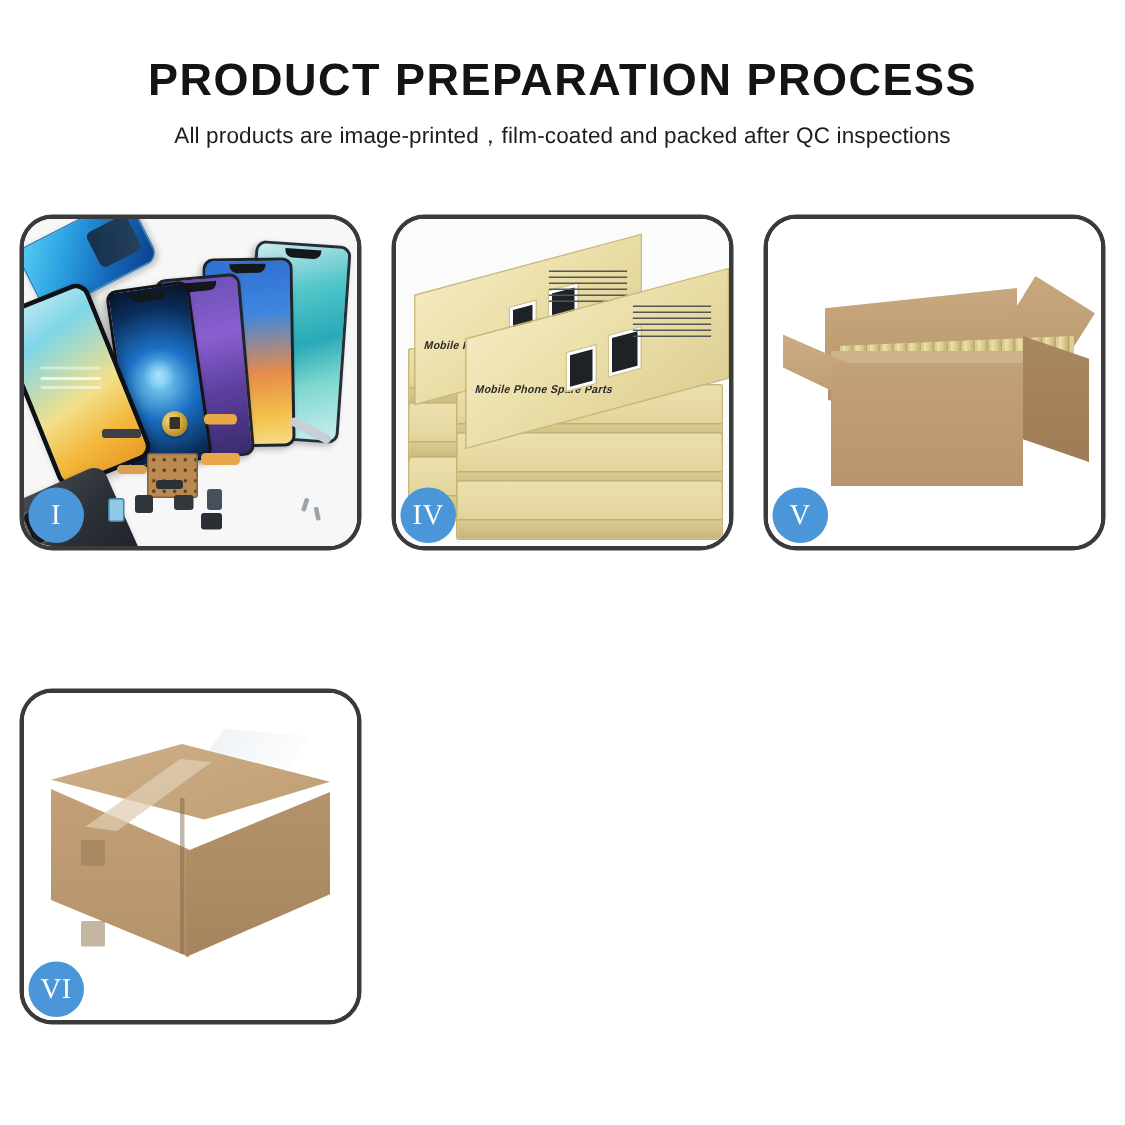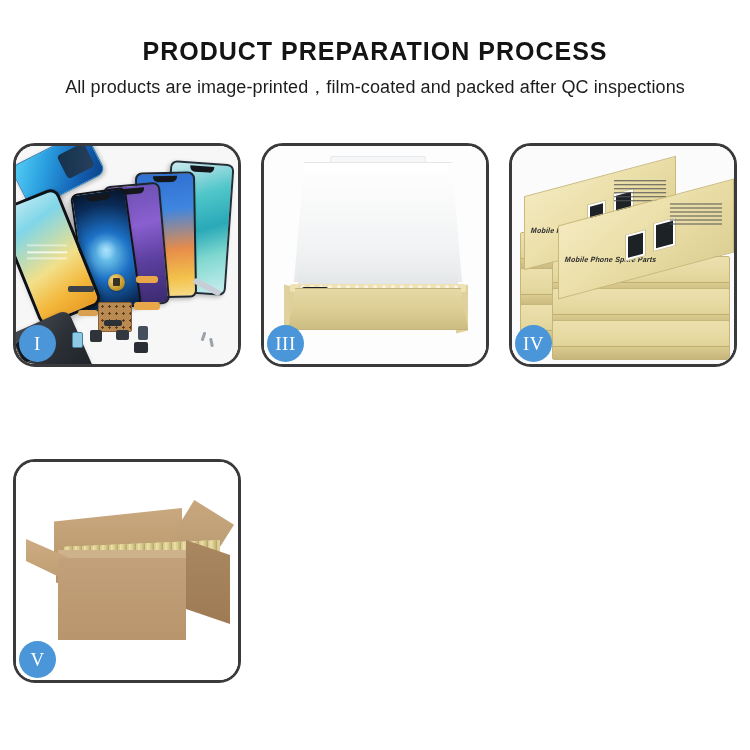--- a/index.html
+++ b/index.html
@@ -9,27 +9,27 @@
     background: #ffffff;
     font-family: "Liberation Sans", sans-serif;
     overflow: hidden;
   }
   #page { position: relative; width: 750px; height: 750px; background: #fff; }
 
   
   #header { position: absolute; left: 0; top: 0; width: 750px; text-align: center; }
   #title {
     margin: 0; padding-top: 38px;
-    font-size: 25px; font-weight: 700; letter-spacing: 1.0px;
+    font-size: 30px; font-weight: 700; letter-spacing: 1.0px;
     color: #141414; line-height: 1.05;
     font-family: "Liberation Sans", sans-serif;
   }
   #subtitle {
     margin: 0; padding-top: 11px;
-    font-size: 18px; font-weight: 400; letter-spacing: .1px;
+    font-size: 15px; font-weight: 400; letter-spacing: .1px;
     color: #1d1d1d;
     font-family: "Liberation Sans", sans-serif;
   }
 
   
   #grid {
     position: absolute; left: 13px; top: 143px;
     width: 724px; height: 540px;
     display: grid;
     grid-template-columns: repeat(3, 228px);
@@ -320,38 +320,20 @@
         <div class="part cam"></div>
         <div class="part spk"></div>
         <div class="part scrw1"></div>
         <div class="part scrw2"></div>
         <div class="part tool"></div>
       </div>
       <div class="badge">I</div>
     </div>
 
 
-    <div class="panel p3">
-      <div class="panel-inner">
-        <div class="bg"></div>
-        <div class="b3-backtop"></div>
-        <div class="b3-backflap"></div>
-        <div class="b3-inner"></div>
-        <div class="b3-sideflapL"></div>
-        <div class="b3-sideflapR"></div>
-        <div class="b3-lip"></div>
-        <div class="b3-screen">
-          <span class="b3-scr-dark"></span>
-          <span class="b3-scr-red"></span>
-          <span class="b3-scr-conn"></span>
-        </div>
-        <div class="b3-tray"></div>
-      </div>
-      <div class="badge">III</div>
-    </div>
 
     <div class="panel p4">
       <div class="panel-inner">
         <div class="bg"></div>
         <div class="stack">
 
           <div class="kbox" style="left:0px; top:72px;">
               <span class="edge"></span>
             </div>
           <div class="kbox" style="left:0px; top:108px;">
@@ -438,15 +420,29 @@
         </div>
         <div class="c5-rim"></div>
         <div class="c5-flapFront"></div>
         <div class="c5-flapLeft"></div>
         <div class="c5-body"></div>
         <div class="c5-right"></div>
       </div>
       <div class="badge">V</div>
     </div>
 
+    <div class="panel p6">
+      <div class="panel-inner">
+        <div class="bg"></div>
+        <div class="c6-gloss"></div>
+        <div class="c6-top"></div>
+        <div class="c6-left"></div>
+        <div class="c6-right"></div>
+        <div class="c6-tape"></div>
+        <div class="c6-seam"></div>
+        <div class="c6-tab1"></div>
+        <div class="c6-tab2"></div>
+      </div>
+      <div class="badge">VI</div>
+    </div>
 
   </div>
 </div>
 
 </body></html>

